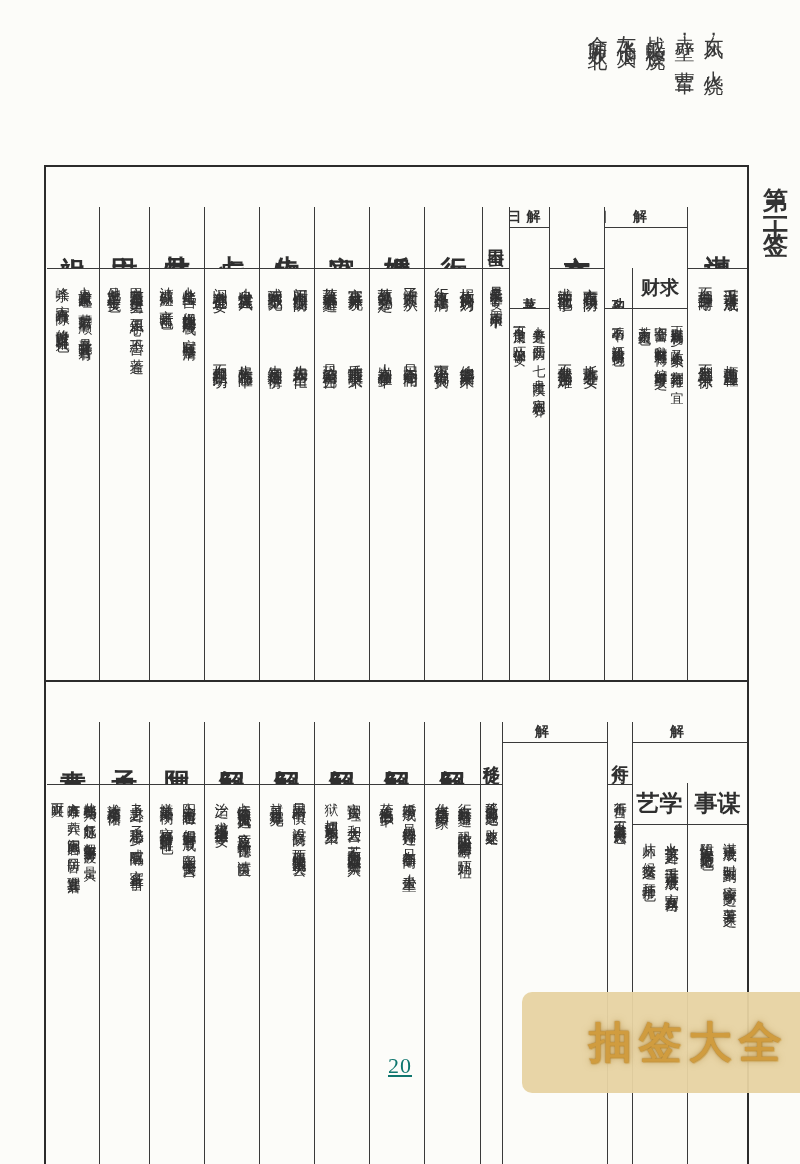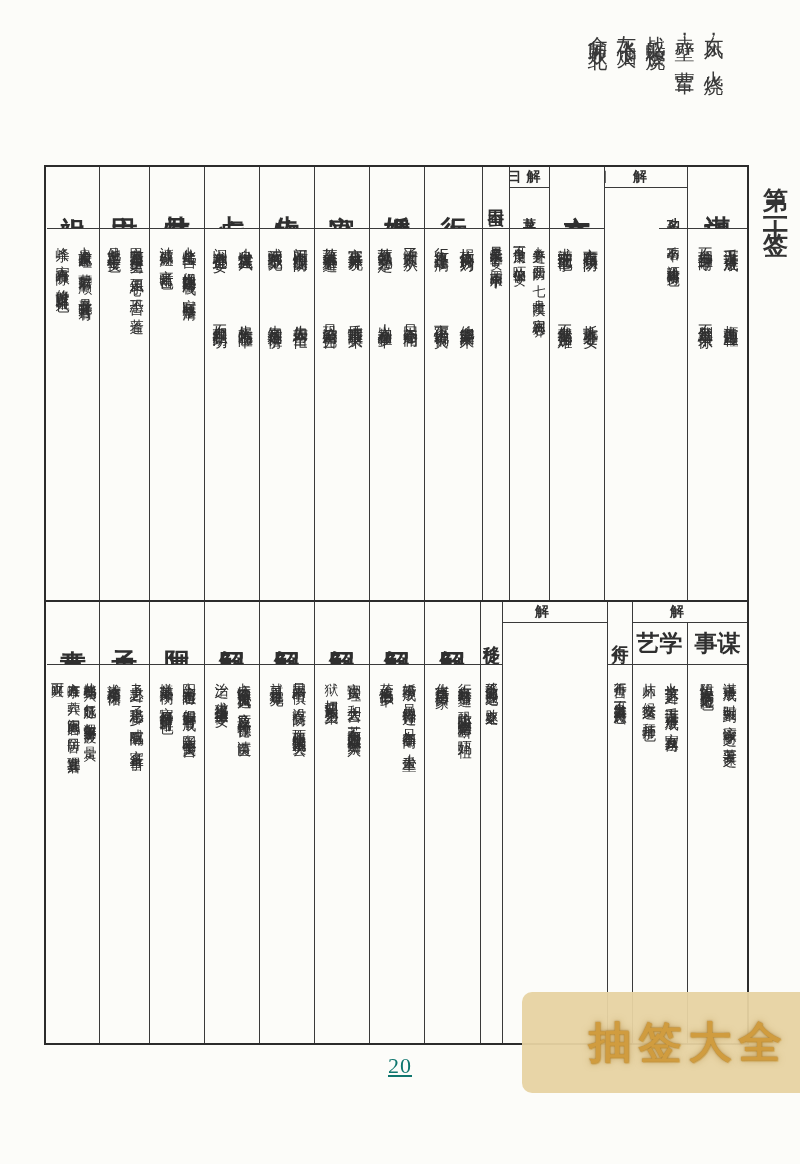--- a/index.html
+++ b/index.html
@@ -29,21 +29,21 @@
     writing-mode:vertical-rl; text-orientation:upright;
     font-size:25px; letter-spacing:15px; font-weight:600; color:#333;
   }
   
   .ftable {
     position:absolute; left:44px; top:165px; width:705px;
     border:2.5px solid #2c2c2c; background:#fcfcf9;
   }
   .section { display:flex; flex-direction:row-reverse; width:100%; }
   .sec-top { border-bottom:2px solid #2c2c2c; }
-  .tcol, .tgroup { flex:0 0 auto; border-left:1.5px solid #3a3a3a; }
+  .tcol, .tgroup { flex:0 0 auto; border-left:1.5px solid #3a3a3a;margin-top:40px; }
   .section > .tcol:last-child, .section > .tgroup:last-child { border-left:none; }
   .grow { display:flex; flex-direction:row-reverse; }
   .grow > .tcol { border-left:1.5px solid #3a3a3a; }
   .grow > .tcol:last-child { border-left:none; }
   .hdr {
     display:flex; align-items:center; justify-content:center;
     border-bottom:1.5px solid #3a3a3a; overflow:hidden;
   }
   .sec-top .hdr.full { height:62px; }
   .sec-bot .hdr.full { height:63px; }
@@ -111,20 +111,30 @@
           <span class="vtxt">千谋万计事难成　　　　枉走江山万里程
 不如抽身且守耐　　　　不然别月事来惊</span>
         </div>
     </div>
 
     <div class="tgroup" style="width:83px">
       <div class="ghdr">
           <span class="rtl sp-md">解曰</span>
         </div>
       <div class="grow">
+        <div class="tcol" style="width:55px">
+          <div class="hdr subhdr">
+              <span class="rtl lbl-mid">求财</span>
+            </div>
+          <div class="cell l3">
+              <span class="vtxt">正财库取利稀少　又防小人负累　宜刻苦维持　宜
+守旧金营　交秋时令有利可得　偏财难得不可取之
+若为之定失也</span>
+            </div>
+        </div>
         <div class="tcol" style="width:28px">
           <div class="hdr subhdr">
               <span class="vtxt hdr-sm">功名</span>
             </div>
           <div class="cell sm">
               <span class="vtxt">功名不中　还恐防失财伤身也</span>
             </div>
         </div>
       </div>
     </div>

